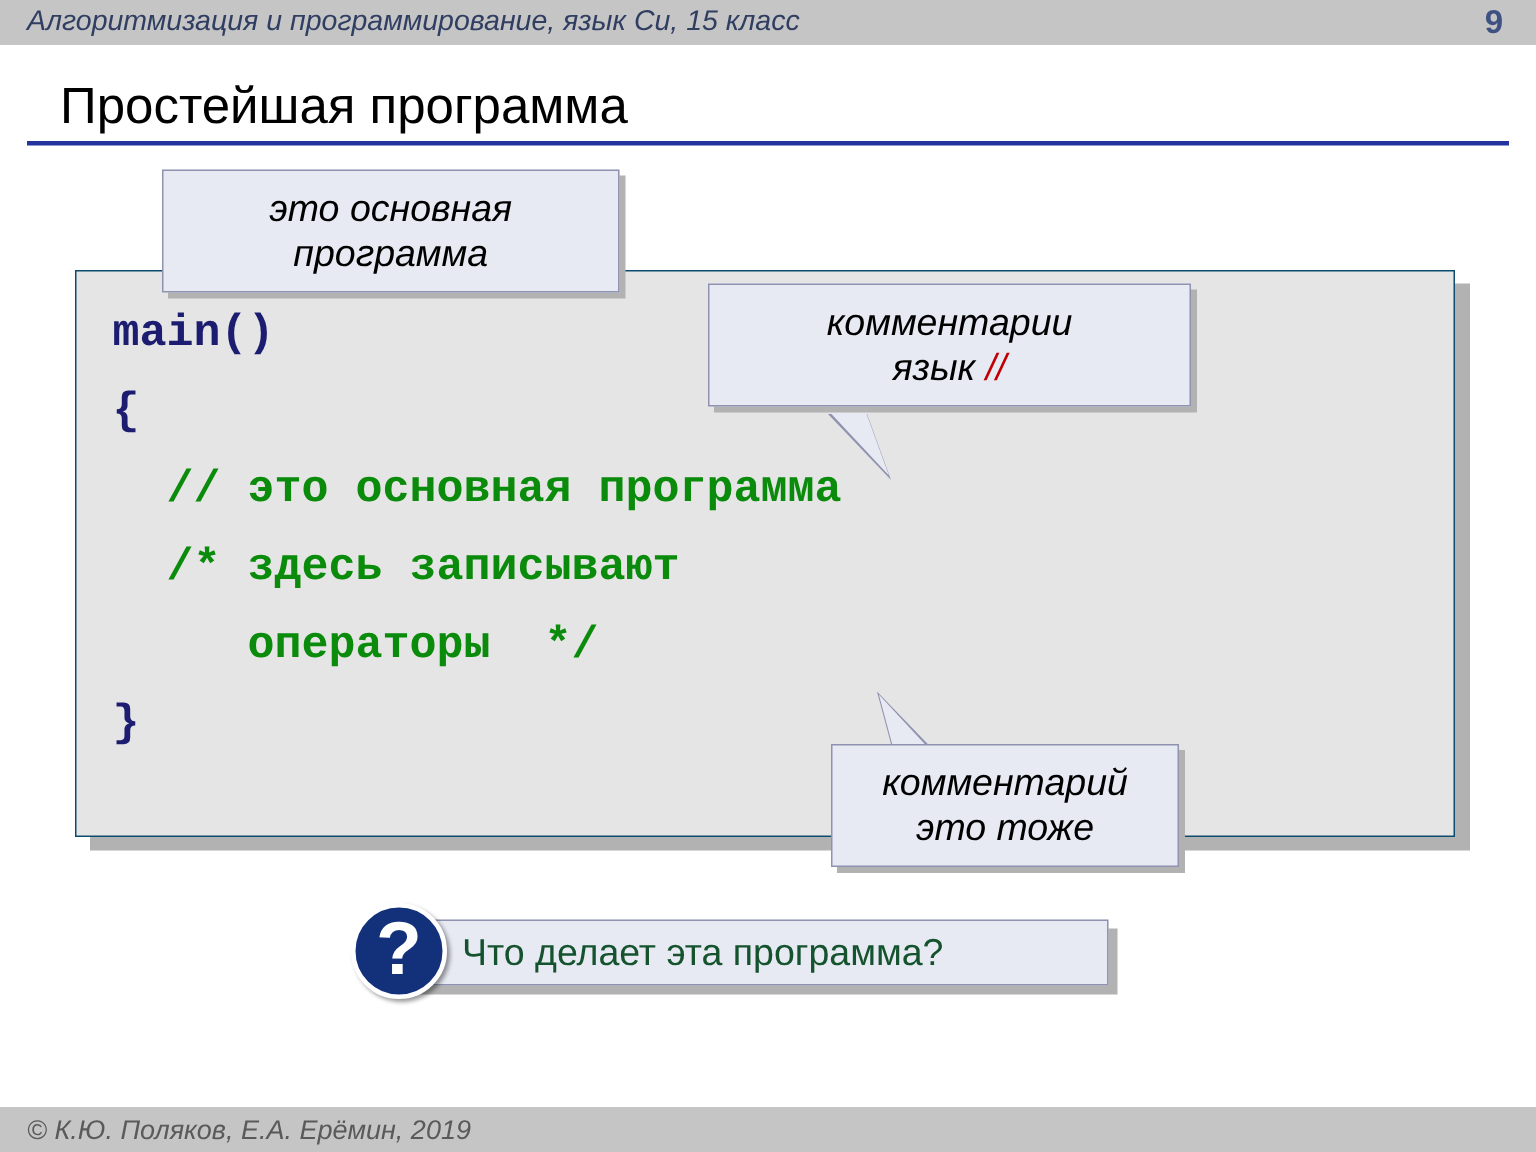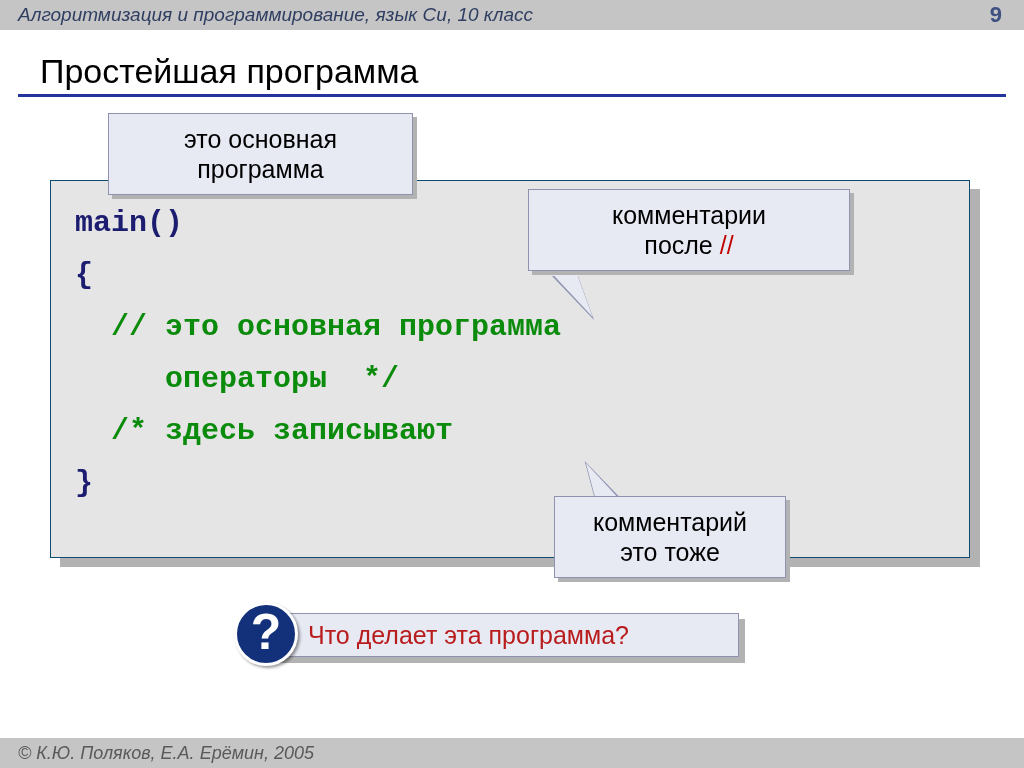--- a/index.html
+++ b/index.html
@@ -12,95 +12,95 @@
   .heading-underline { position: absolute; left: 18px; right: 18px; top: 94px; height: 3px; background: #23349e; }
 
   
   .code-shadow { position: absolute; left: 60px; top: 189px; width: 920px; height: 378px; background: #b2b2b2; }
   .code-box { position: absolute; left: 50px; top: 180px; width: 920px; height: 378px; background: #e5e5e5; border: 1px solid #0c4a6e; padding: 16px 24px; }
   .code-line { font-family: "Courier New", monospace; font-size: 30px; font-weight: bold; line-height: 52px; white-space: pre; }
   .c-navy { color: #1c1c70; }
   .c-green { color: #0b8b0b; }
 
   
-  .callout { position: absolute; background: #e7e9f3; border: 1px solid #8f93b0; box-shadow: 4px 4px 0 #b2b2b2; font-size: 25px; color: #000; text-align: center; line-height: 1.2; padding: 10px 18px; }
+  .callout { position: absolute; background: #e7e9f3; border: 1px solid #8f93b0; box-shadow: 4px 4px 0 #b2b2b2; font-size: 25px; color: #000; text-align: center; line-height: 1.2; padding: 10px 18px; font-style: italic; }
   .callout .slashes { color: #c00000; }
   .callout-tail { position: absolute; width: 0; height: 0; }
   
   #co1 { left: 108px; top: 113px; width: 305px; }
   #co1-tail { left: 145px; top: 155px; border-left: 0 solid transparent; border-right: 28px solid transparent; border-top: 40px solid #e7e9f3; filter: drop-shadow(3px 2px 0 #b2b2b2); transform: skewX(-15deg);}
   #co1-tail-border { left:145px; top:155px; border-left:0 solid transparent; border-right:30px solid transparent; border-top:42px solid #8f93b0; position:absolute; width:0; height:0; transform: skewX(-15deg);}
   
-  #co2 { left: 528px; top: 189px; width: 322px; }
+  #co2 { left: 472px; top: 189px; width: 322px; }
   #co2-tail-border { position:absolute; left: 560px; top: 276px; border-left: 26px solid transparent; border-right: 0 solid transparent; border-top: 44px solid #8f93b0; width:0; height:0; transform: skewX(20deg);}
   #co2-tail { position:absolute; left: 561px; top: 275px; border-left: 24px solid transparent; border-right: 0 solid transparent; border-top: 42px solid #e7e9f3; width:0; height:0; transform: skewX(20deg);}
   
   #co3 { left: 554px; top: 496px; width: 232px; }
   #co3-tail-border { position:absolute; left: 590px; top: 461px; border-left: 0 solid transparent; border-right: 28px solid transparent; border-bottom: 40px solid #8f93b0; width:0; height:0; transform: skewX(15deg);}
   #co3-tail { position:absolute; left: 591px; top: 463px; border-left: 0 solid transparent; border-right: 25px solid transparent; border-bottom: 38px solid #e7e9f3; width:0; height:0; transform: skewX(15deg);}
 
   
   .q-shadow { position: absolute; left: 277px; top: 619px; width: 468px; height: 44px; background: #b2b2b2; }
-  .q-box { position: absolute; left: 271px; top: 613px; width: 468px; height: 44px; background: #e7e9f3; border: 1px solid #8f93b0; display: flex; align-items: center; padding-left: 36px; font-size: 25px; color: #b91c1c; }
+  .q-box { position: absolute; left: 271px; top: 613px; width: 468px; height: 44px; background: #e7e9f3; border: 1px solid #8f93b0; display: flex; align-items: center; padding-left: 36px; font-size: 25px; color: #14532d; }
   .q-badge { position: absolute; left: 234px; top: 602px; width: 64px; height: 64px; border-radius: 50%; background: #13317a; border: 3px solid #fff; box-shadow: 2px 2px 3px rgba(0,0,0,.4); display: flex; align-items: center; justify-content: center; }
   .q-badge span { color: #fff; font-size: 50px; font-weight: bold; font-family: Arial; line-height: 1; margin-top:-4px;}
 
   .footer { position: absolute; left: 0; right: 0; bottom: 0; height: 30px; background: #c5c5c5; display: flex; align-items: center; justify-content: space-between; padding: 0 18px; }
   .footer span { color: #5a5a5a; font-style: italic; font-size: 18px; }
 </style>
 </head>
 <body>
 
 <div class="slide">
 
   <div class="header">
-    <span class="header-title">Алгоритмизация и программирование, язык Си, 10 класс</span>
+    <span class="header-title">Алгоритмизация и программирование, язык Си, 15 класс</span>
     <span class="page-num">9</span>
   </div>
 
   <div class="heading">Простейшая программа</div>
   <div class="heading-underline"></div>
 
   <div class="code-shadow"></div>
   <div class="code-box">
     <div class="code-line c-navy">main()</div>
     <div class="code-line c-navy">{</div>
     <div class="code-line c-green">  // это основная программа</div>
+    <div class="code-line c-green">  /* здесь записывают</div>
     <div class="code-line c-green">     операторы  */</div>
-    <div class="code-line c-green">  /* здесь записывают</div>
     <div class="code-line c-navy">}</div>
   </div>
 
   <div id="co1-tail-border" class="callout-tail"></div>
   <div id="co1-tail" class="callout-tail"></div>
   <div id="co1" class="callout">
     <span>это основная программа</span>
   </div>
 
   <div id="co2-tail-border"></div>
   <div id="co2-tail"></div>
   <div id="co2" class="callout">
     <div>комментарии</div>
     <div>
-      <span>после </span><span class="slashes">//</span>
+      <span>язык </span><span class="slashes">//</span>
     </div>
   </div>
 
   <div id="co3-tail-border"></div>
   <div id="co3-tail"></div>
   <div id="co3" class="callout">
     <div>комментарий</div>
     <div>это тоже</div>
   </div>
 
   <div class="q-shadow"></div>
   <div class="q-box">
     <span>Что делает эта программа?</span>
   </div>
   <div class="q-badge">
     <span>?</span>
   </div>
 
   <div class="footer">
-    <span>© К.Ю. Поляков, Е.А. Ерёмин, 2005</span>
+    <span>© К.Ю. Поляков, Е.А. Ерёмин, 2019</span>
   </div>
 
 </div>
 
 </body></html>

